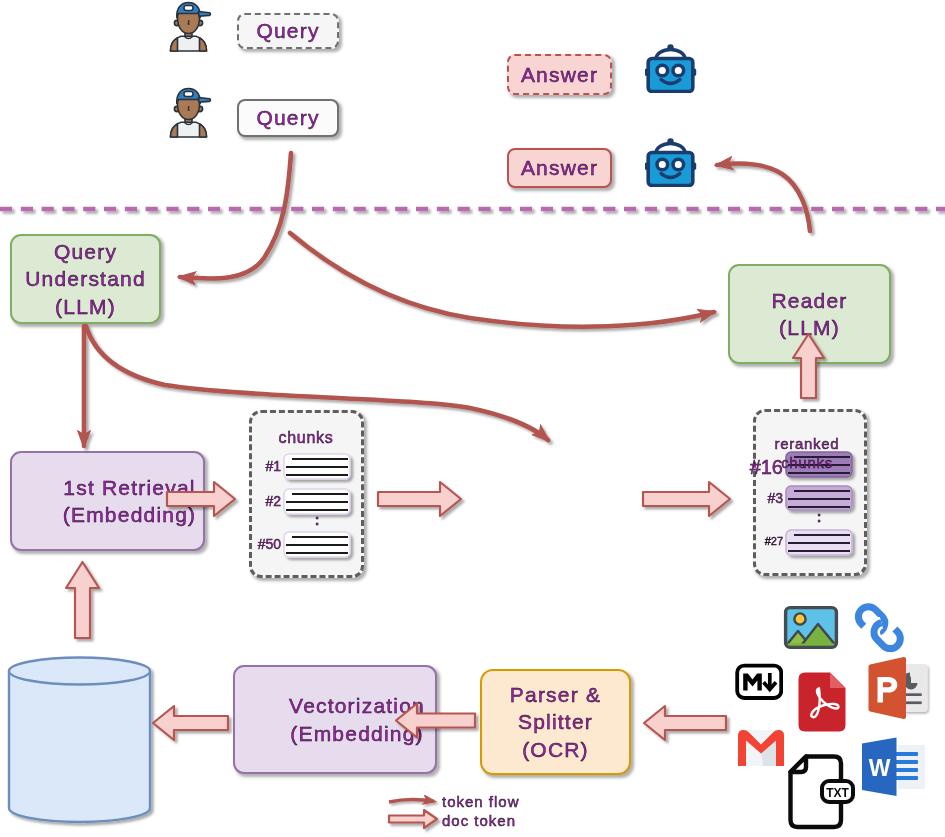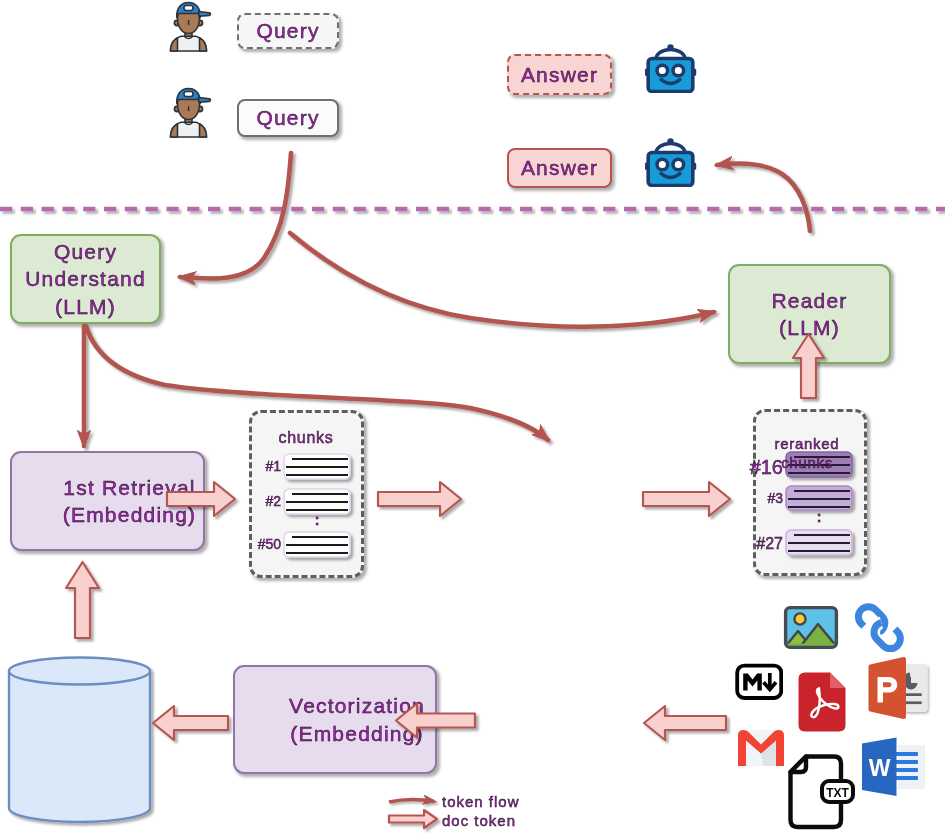--- a/index.html
+++ b/index.html
@@ -22,34 +22,35 @@
 
 <div class="box graybox dashedborder" style="left:237px;top:13px;width:98px;height:32px;">Query</div>
 <div class="box graybox" style="left:237px;top:99px;width:98px;height:34px;background:#fbfbfb;">Query</div>
 <div class="box pinkbox dashedborder" style="left:507px;top:54px;width:101px;height:37px;">Answer</div>
 <div class="box pinkbox" style="left:507px;top:148px;width:101px;height:36px;">Answer</div>
 
 <div class="box green" style="left:10px;top:234px;width:147px;height:86px;">Query<br>Understand<br>(LLM)</div>
 <div class="box green" style="left:728px;top:228px;width:159px;height:96px;margin-top:36px;">Reader<br>(LLM)</div>
 <div class="box purple" style="left:10px;top:451px;width:147px;height:96px;">1st Retrieval<br>(Embedding)</div>
 <div class="box purple" style="left:233px;top:665px;width:156px;height:105px;">Vectorization<br>(Embedding)</div>
+<div class="box orange" style="left:480px;top:669px;width:147px;height:102px;">Parser &amp;<br>Splitter<br>(OCR)</div>
 
 <div class="box" style="left:249px;top:410px;width:109px;height:162px;background:#f5f5f5;border:3px dashed #5e5e5e;border-radius:12px;"></div>
 <div class="box" style="left:753px;top:409px;width:108px;height:161px;background:#f5f5f5;border:3px dashed #5e5e5e;border-radius:12px;"></div>
 
 <div class="lbl" style="left:249px;top:429px;width:114px;text-align:center;font-size:16px;letter-spacing:0.7px;">chunks</div>
 <div class="lbl" style="left:233px;top:458px;width:48px;text-align:right;font-size:14px;">#1</div>
 <div class="lbl" style="left:233px;top:493px;width:48px;text-align:right;font-size:14px;">#2</div>
 <div class="lbl" style="left:233px;top:536px;width:48px;text-align:right;font-size:14px;">#50</div>
 <div class="lbl" style="left:284px;top:512px;width:66px;text-align:center;font-size:14px;font-weight:bold;">:</div>
 
 <div class="lbl" style="left:753px;top:414px;width:108px;text-align:center;font-size:15px;letter-spacing:0.7px;line-height:19px;margin-top:20px;">reranked<br>chunks</div>
 <div class="lbl" style="left:735px;top:456px;width:48px;text-align:right;font-size:20px;">#16</div>
 <div class="lbl" style="left:735px;top:490px;width:48px;text-align:right;font-size:14px;">#3</div>
-<div class="lbl" style="left:735px;top:535px;width:48px;text-align:right;font-size:16px;">#27</div>
+<div class="lbl" style="left:735px;top:535px;width:48px;text-align:right;font-size:11px;">#27</div>
 <div class="lbl" style="left:786px;top:509px;width:66px;text-align:center;font-size:14px;font-weight:bold;">:</div>
 
 
 <div class="lbl" style="left:442px;top:793px;font-size:15px;letter-spacing:1px;">token flow</div>
 <div class="lbl" style="left:442px;top:812px;font-size:15px;letter-spacing:1px;">doc token</div>
 
 <svg width="945" height="837" viewBox="0 0 945 837" style="position:absolute;left:0;top:0;pointer-events:none;" xmlns="http://www.w3.org/2000/svg">
 <defs>
 <filter id="ds" x="-30%" y="-30%" width="160%" height="160%">
   <feDropShadow dx="2.5" dy="2.5" stdDeviation="1.3" flood-color="#000000" flood-opacity="0.33"></feDropShadow>

